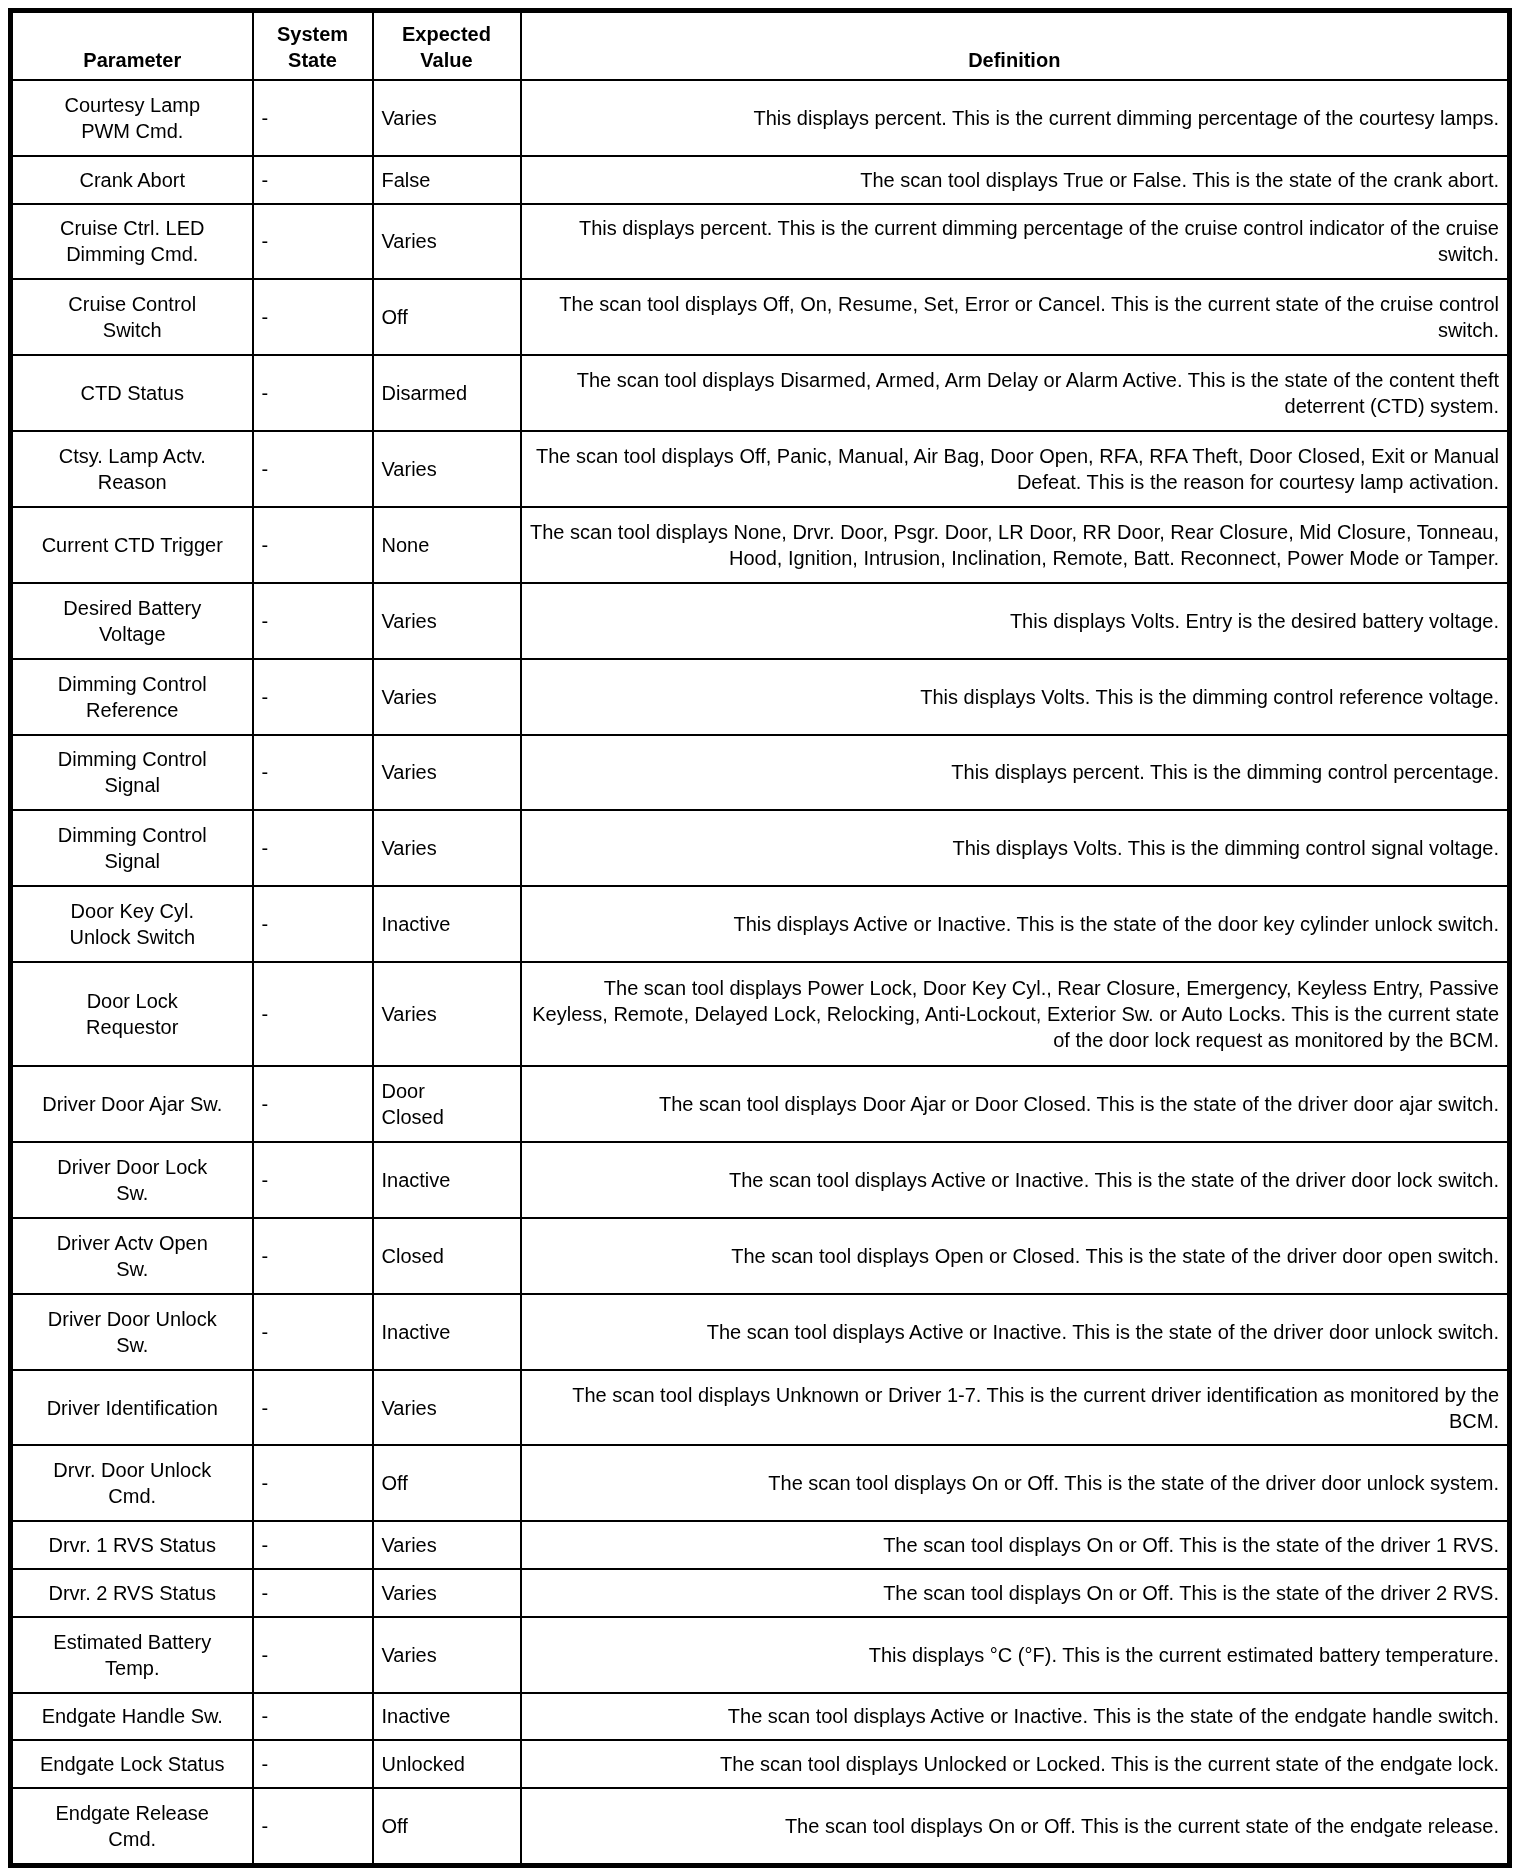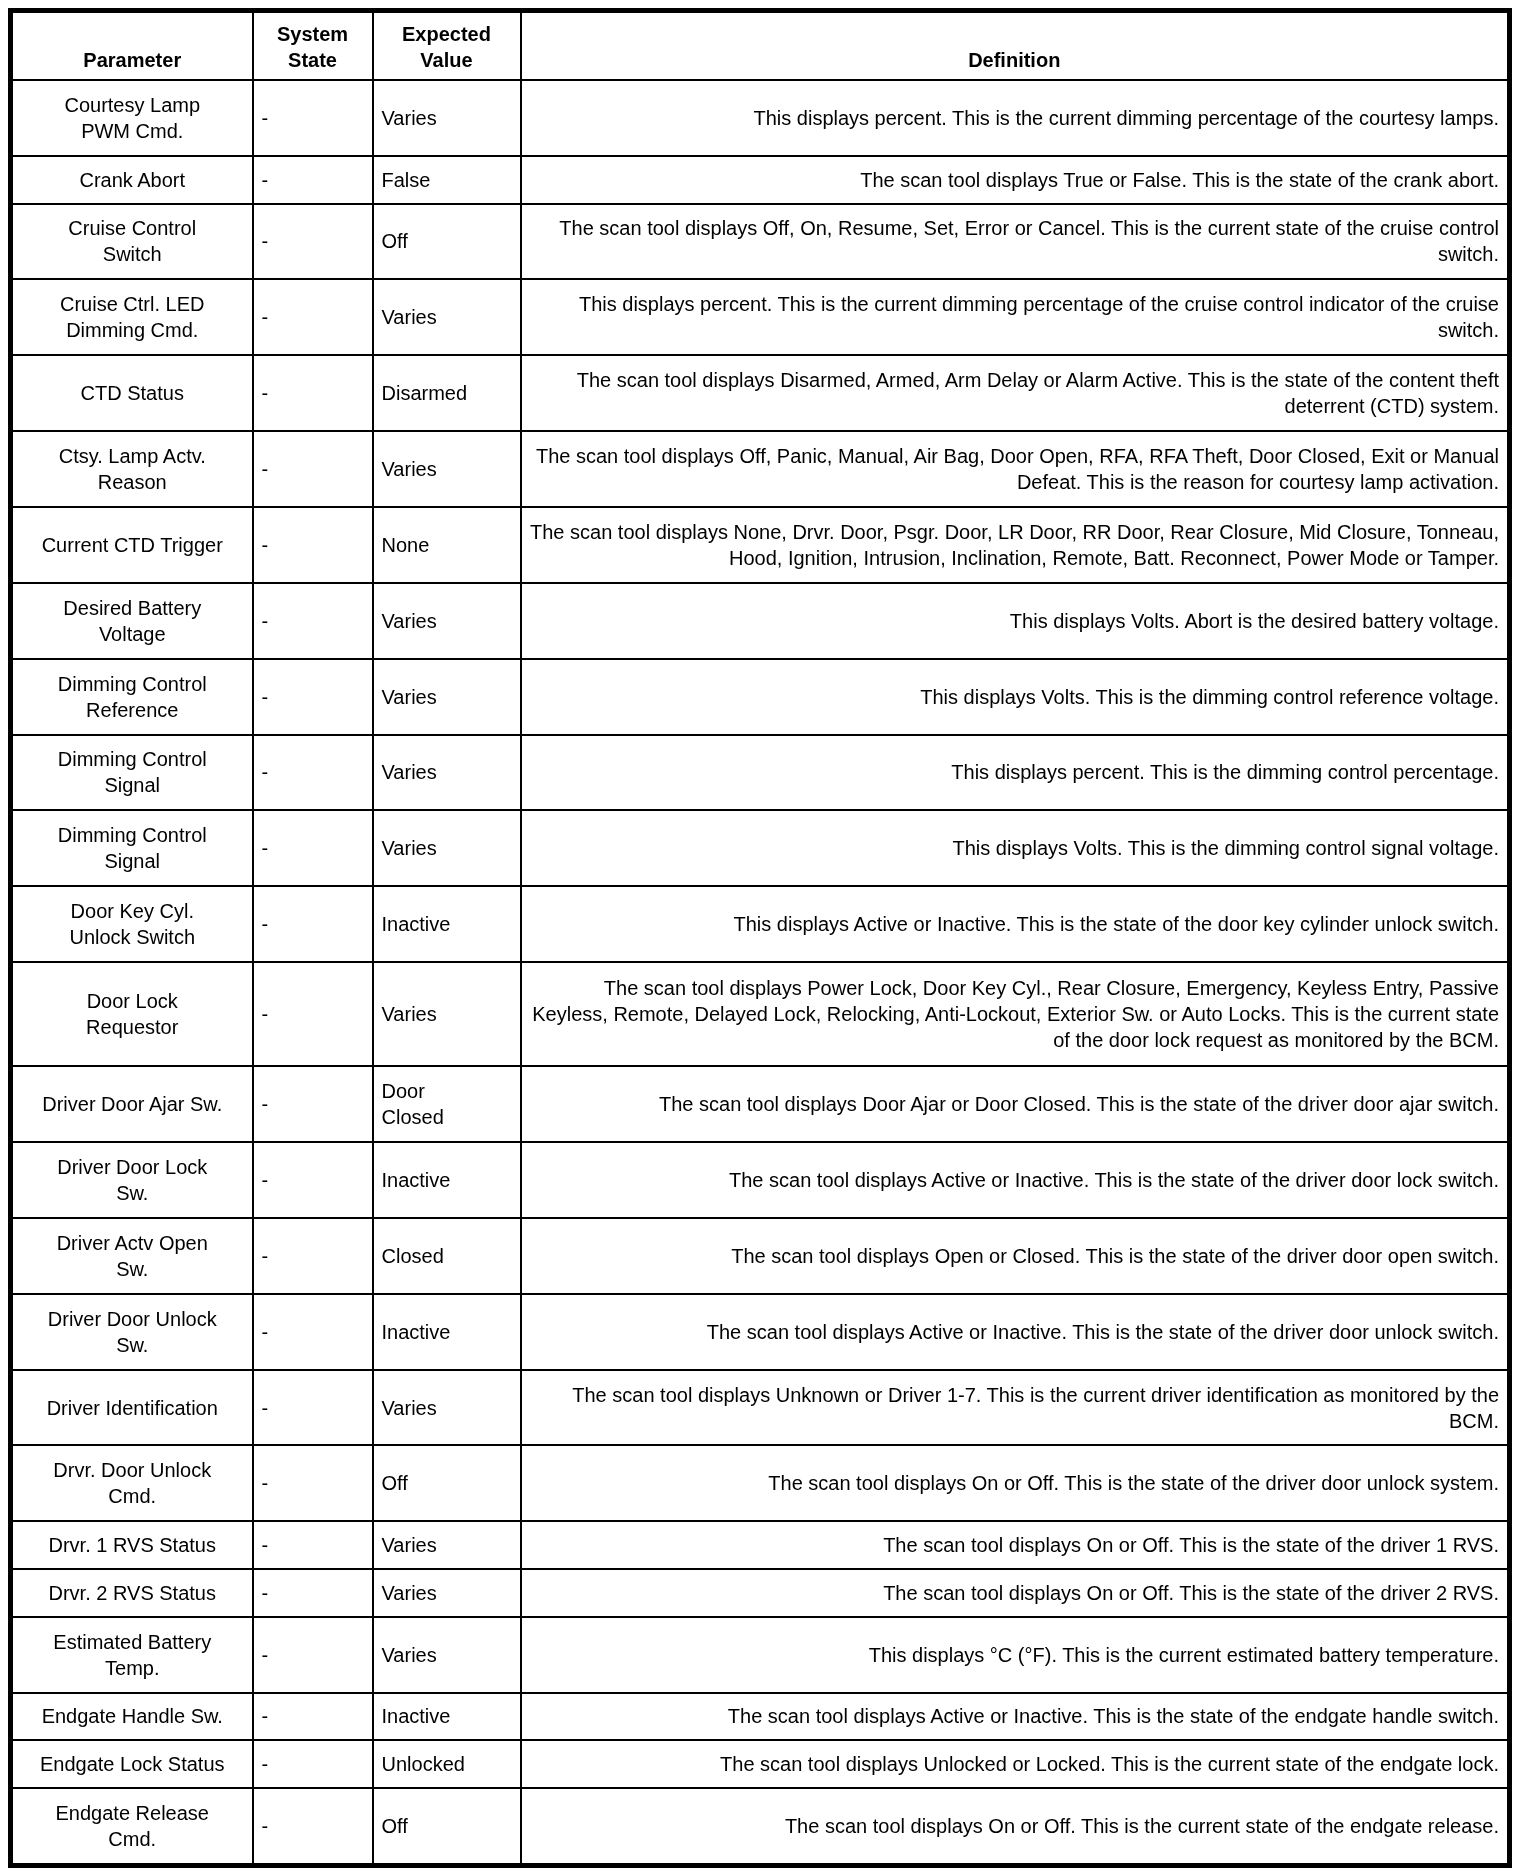--- a/index.html
+++ b/index.html
@@ -86,34 +86,34 @@
     <td class="col-expected">Varies</td>
     <td class="col-def">This displays percent. This is the current dimming percentage of the courtesy lamps.</td>
   </tr>
         <tr>
     <td class="col-param">Crank Abort</td>
     <td class="col-state">-</td>
     <td class="col-expected">False</td>
     <td class="col-def">The scan tool displays True or False. This is the state of the crank abort.</td>
   </tr>
         <tr>
+    <td class="col-param">Cruise Ctrl. LED
+Dimming Cmd.</td>
+    <td class="col-state">-</td>
+    <td class="col-expected">Varies</td>
+    <td class="col-def">This displays percent. This is the current dimming percentage of the cruise control indicator of the cruise switch.</td>
+  </tr>
+        <tr>
     <td class="col-param">Cruise Control
 Switch</td>
     <td class="col-state">-</td>
     <td class="col-expected">Off</td>
     <td class="col-def">The scan tool displays Off, On, Resume, Set, Error or Cancel. This is the current state of the cruise control switch.</td>
   </tr>
         <tr>
-    <td class="col-param">Cruise Ctrl. LED
-Dimming Cmd.</td>
-    <td class="col-state">-</td>
-    <td class="col-expected">Varies</td>
-    <td class="col-def">This displays percent. This is the current dimming percentage of the cruise control indicator of the cruise switch.</td>
-  </tr>
-        <tr>
     <td class="col-param">CTD Status</td>
     <td class="col-state">-</td>
     <td class="col-expected">Disarmed</td>
     <td class="col-def">The scan tool displays Disarmed, Armed, Arm Delay or Alarm Active. This is the state of the content theft deterrent (CTD) system.</td>
   </tr>
         <tr>
     <td class="col-param">Ctsy. Lamp Actv.
 Reason</td>
     <td class="col-state">-</td>
     <td class="col-expected">Varies</td>
@@ -123,21 +123,21 @@
     <td class="col-param">Current CTD Trigger</td>
     <td class="col-state">-</td>
     <td class="col-expected">None</td>
     <td class="col-def">The scan tool displays None, Drvr. Door, Psgr. Door, LR Door, RR Door, Rear Closure, Mid Closure, Tonneau, Hood, Ignition, Intrusion, Inclination, Remote, Batt. Reconnect, Power Mode or Tamper.</td>
   </tr>
         <tr>
     <td class="col-param">Desired Battery
 Voltage</td>
     <td class="col-state">-</td>
     <td class="col-expected">Varies</td>
-    <td class="col-def">This displays Volts. Abort is the desired battery voltage.</td>
+    <td class="col-def">This displays Volts. Entry is the desired battery voltage.</td>
   </tr>
         <tr>
     <td class="col-param">Dimming Control
 Reference</td>
     <td class="col-state">-</td>
     <td class="col-expected">Varies</td>
     <td class="col-def">This displays Volts. This is the dimming control reference voltage.</td>
   </tr>
         <tr>
     <td class="col-param">Dimming Control

